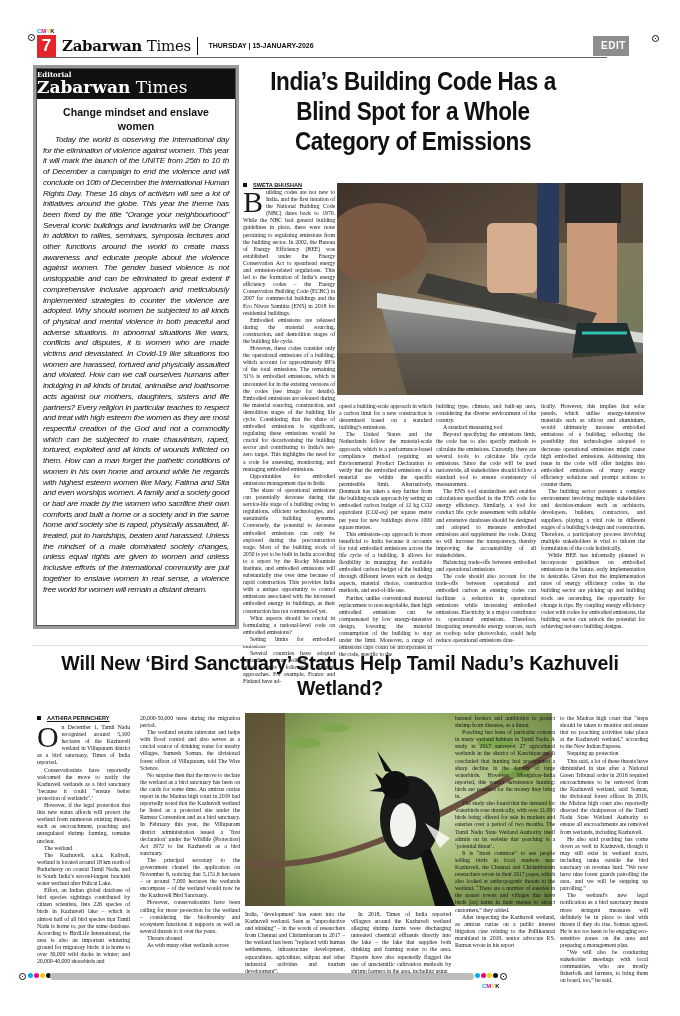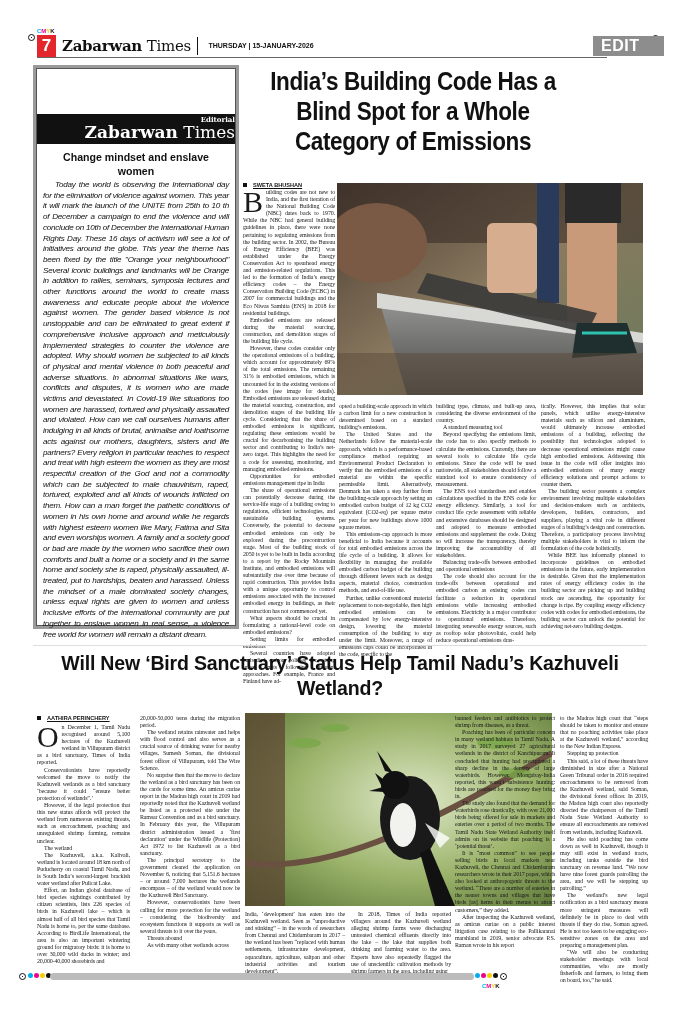--- a/index.html
+++ b/index.html
@@ -11,26 +11,26 @@
   .reg-mark::after { content: ""; position: absolute; left: 2px; top: 2px; width: 1px; height: 1px; background: #111; }
   .cmyk { position: absolute; font-family: "Liberation Sans", sans-serif; font-weight: bold; font-size: 6px; letter-spacing: 0; }
   .cmyk .c { color: #00aeef; } .cmyk .m { color: #ec008c; } .cmyk .y { color: #f2d000; } .cmyk .k { color: #111; }
 
   .masthead { position: absolute; left: 37px; top: 34px; width: 570px; height: 24px; border-bottom: 1px solid #666; display: flex; align-items: flex-end; }
   .page-num { width: 19px; height: 22px; background: #e3262b; color: #fff; font-family: "Liberation Sans", sans-serif; font-weight: bold; font-size: 17px; text-align: center; line-height: 22px; }
   .paper-name { font-family: "DejaVu Serif", serif; font-size: 15px; font-weight: bold; margin-left: 6px; line-height: 22px; letter-spacing: -0.3px; }
   .paper-name .thin { font-weight: normal; }
   .mast-sep { width: 1.5px; height: 18px; background: #111; margin: 0 10px 2px 6px; }
   .dateline { font-family: "Liberation Sans", sans-serif; font-size: 7px; font-weight: bold; line-height: 22px; }
-  .edit-tag { position: absolute; left: 593px; top: 36px; width: 71px; height: 20px; background: #8d8d8d; color: #fff; font-family: "Liberation Sans", sans-serif; font-weight: bold; font-size: 16px; line-height: 20px; text-align: left; padding-left: 8px; letter-spacing: 0.5px; }
+  .edit-tag { position: absolute; left: 593px; top: 36px; width: 36px; height: 20px; background: #8d8d8d; color: #fff; font-family: "Liberation Sans", sans-serif; font-weight: bold; font-size: 10px; line-height: 20px; text-align: left; padding-left: 8px; letter-spacing: 0.5px; }
 
   
   .editorial { position: absolute; left: 33px; top: 65px; width: 206px; height: 564px; background: #9a9a9a; padding: 3px; }
   .ed-inner { background: #fff; width: 100%; height: 100%; border: 1px solid #555; }
-  .ed-banner { background: #111; color: #fff; height: 30px; position: relative; text-align: right; margin-top: 45px; }
+  .ed-banner { background: #111; color: #fff; height: 30px; position: relative; text-align: left; }
   .ed-kicker { position: absolute; left: 0; right: 0; top: 1px; font-family: "DejaVu Serif", serif; font-size: 7px; font-weight: bold; }
   .ed-title { position: absolute; left: 0; right: 0; top: 8px; font-family: "DejaVu Serif", serif; font-size: 17px; line-height: 20px; }
   .ed-title b { font-weight: bold; }
   .ed-headline { font-family: "Liberation Sans", sans-serif; font-weight: bold; font-size: 11.5px; line-height: 14px; text-align: center; margin: 6px 8px 2px; transform: scaleX(0.92); }
   .ed-body { font-family: "Liberation Sans", sans-serif; font-size: 8.1px; line-height: 10.7px; text-align: justify; padding: 0 6px; text-indent: 12px; letter-spacing: -0.25px; font-style: italic; }
 
   
   .h1 { position: absolute; left: 246px; top: 66px; width: 334px; text-align: center; font-family: "Liberation Sans", sans-serif; font-weight: bold; font-size: 25px; line-height: 30px; letter-spacing: -0.4px; transform: scaleX(0.9); transform-origin: center top; }
   .byline { position: absolute; font-family: "Liberation Sans", sans-serif; font-weight: bold; font-size: 5.6px; display: flex; align-items: center; gap: 6px; }
   .byline .sq { width: 4px; height: 4px; background: #111; }

